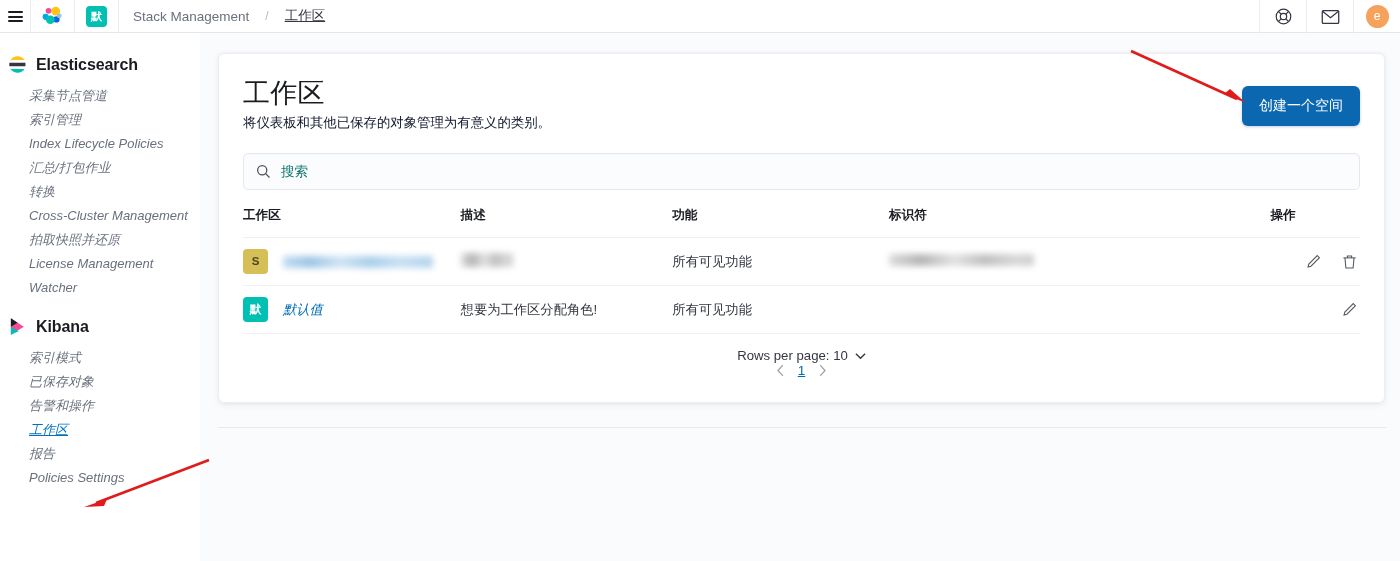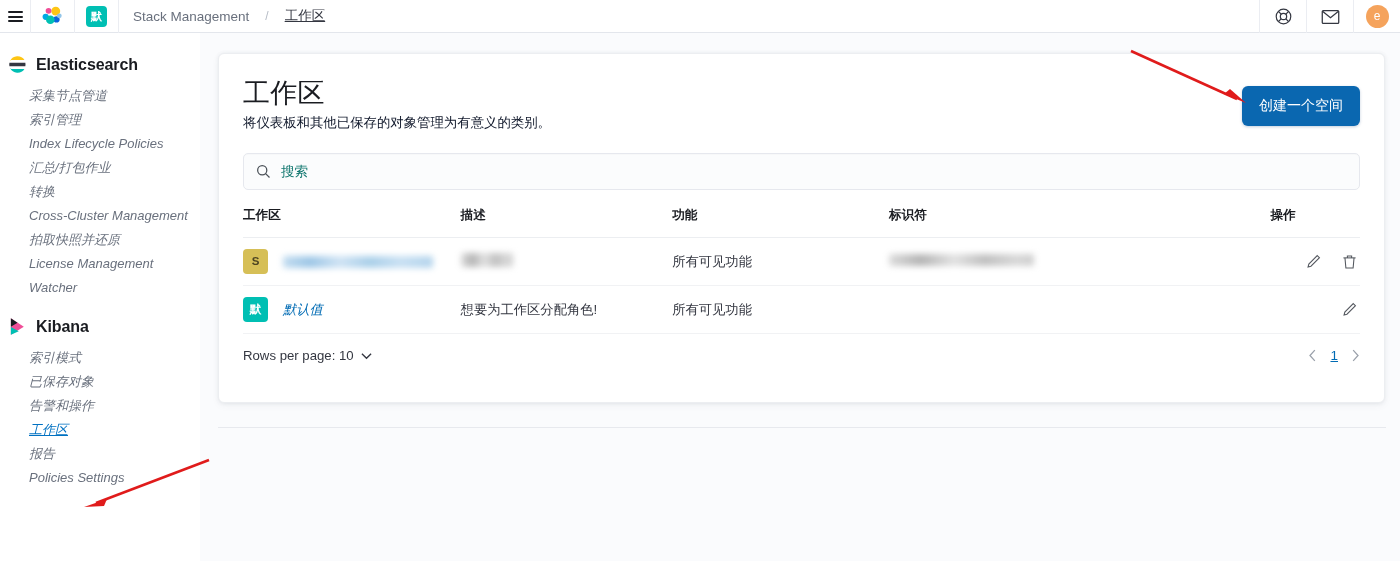--- a/index.html
+++ b/index.html
@@ -173,22 +173,22 @@
     background: linear-gradient(90deg,#dcdcdc 0%,#b4b4b4 22%,#e2e2e2 45%,#c0c0c0 66%,#d8d8d8 88%,#cfcfcf 100%);
   }
   .blur.w-name  { width: 150px; }
   .blur.w-desc  { width: 52px; height: 14px; }
   .blur.w-ident { width: 145px; }
 
   .icon-btn { cursor: pointer; display: inline-block; vertical-align: middle; }
   .acts { display: flex; gap: 19px; justify-content: flex-end; align-items: center; padding-right: 2px; }
 
   .tbl-footer {
-    display: flex; justify-content: space-between; 
-    padding: 14px 0 0 0; font-size: 13.2px; color: #343741;
+    display: flex; justify-content: space-between; align-items: center;
+    padding: 14px 0 0 0; font-size: 13.2px; color: #343741; flex-direction: column;
   }
   .rpp { display: flex; align-items: center; gap: 7px; cursor: pointer; }
   .pager { display: flex; align-items: center; gap: 13px; color: #9aa0aa; }
   .pager .pg-num {
     color: #006bb4; text-decoration: underline; cursor: pointer; font-size: 13.5px;
   }
   .pg-arrow { cursor: pointer; font-size: 13px; }
 
   .divider {
     margin-top: 24px; height: 1px; background: #e7e9ee; width: 1168px;

